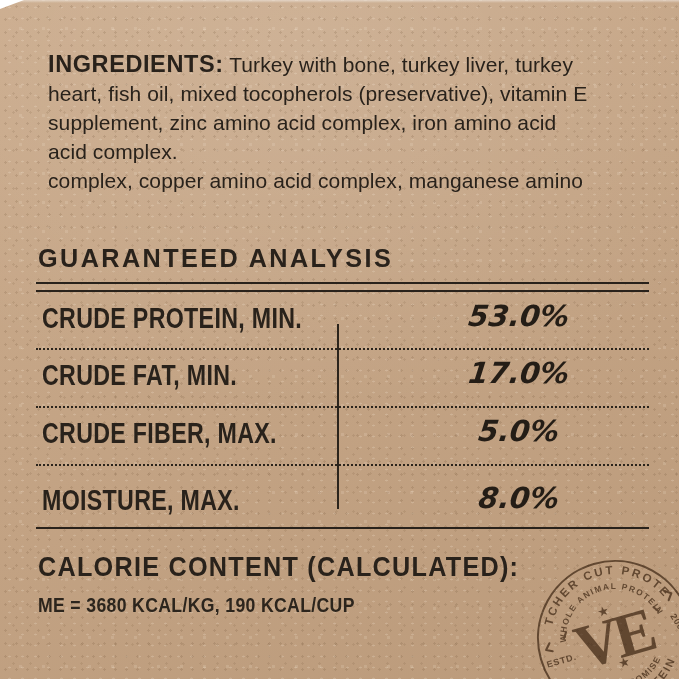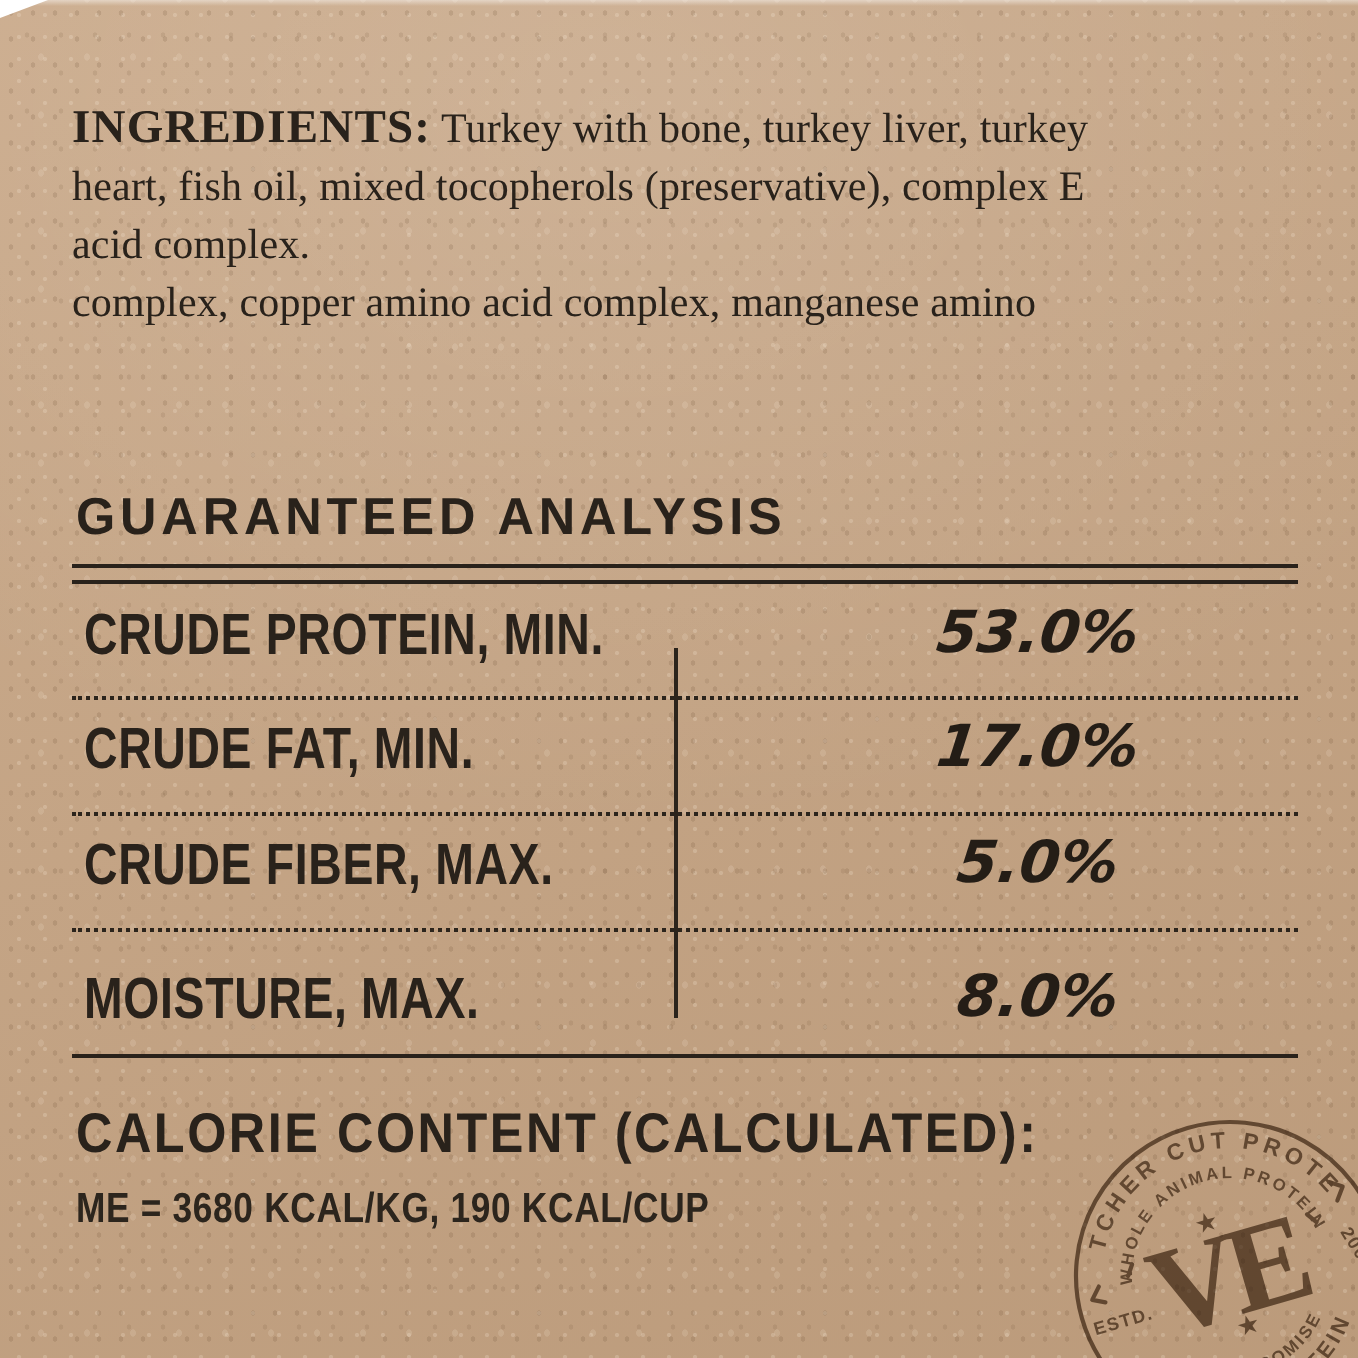--- a/index.html
+++ b/index.html
@@ -30,21 +30,21 @@
       0 0,
       0 0,
       5px 8px,
       3px 2px,
       9px 14px,
       0 0,
       0 0;
   }
   .abs{position:absolute;}
   
-  .ingredients{left:36px;top:50px;width:612px;font-size:21px;line-height:29px;letter-spacing:.1px;font-family:Liberation Serif, serif;}
+  .ingredients{left:48px;top:50px;width:612px;font-size:21px;line-height:29px;letter-spacing:.1px;}
   .ingredients .ing-label{font-weight:800;font-size:23.5px;letter-spacing:.6px;}
   
   .ga-title{left:38px;top:245px;font-size:26px;font-weight:800;letter-spacing:2.5px;line-height:1;transform:scaleX(.97);transform-origin:left center;white-space:nowrap;}
   .cal-title{left:38px;top:553px;font-size:28px;font-weight:800;letter-spacing:1.4px;line-height:1;transform:scaleX(.9);transform-origin:left center;white-space:nowrap;}
   .cal-detail{left:38px;top:594px;font-size:21px;font-weight:700;letter-spacing:.4px;line-height:1;transform:scaleX(.84);transform-origin:left center;white-space:nowrap;color:#2c251d;}
   
   .rule-double{left:36px;top:282px;width:613px;height:10px;border-top:2.4px solid #29221b;border-bottom:2.4px solid #29221b;box-sizing:border-box;}
   .rule-solid{left:36px;top:527px;width:613px;height:2.4px;background:#29221b;}
   .rule-dotted{left:36px;width:613px;height:0;border-top:2.6px dotted #2b241c;}
   .dot1{top:348px;} .dot2{top:406px;} .dot3{top:464px;}
@@ -67,21 +67,22 @@
   .st-monogram{font-family:"Liberation Serif",serif;font-weight:700;font-size:62px;letter-spacing:-5px;}
   .notch{left:0;top:0;width:0;height:0;border-top:9px solid #ffffff;border-right:24px solid transparent;}
 </style>
 </head>
 <body>
 
 <div class="page">
 
   <div class="abs ingredients">
     <div><span class="ing-label">INGREDIENTS:</span><span> Turkey with bone, turkey liver, turkey</span></div>
-    <div>heart, fish oil, mixed tocopherols (preservative), complex E</div>
+    <div>heart, fish oil, mixed tocopherols (preservative), vitamin E</div>
+    <div>supplement, zinc amino acid complex, iron amino acid</div>
     <div>acid complex.</div>
     <div>complex, copper amino acid complex, manganese amino</div>
   </div>
 
   <div class="abs ga-title">GUARANTEED ANALYSIS</div>
   <div class="abs rule-double"></div>
 
   <div class="abs ga-label l1">CRUDE PROTEIN, MIN.</div>
   <div class="abs ga-value v1">53.0%</div>
   <div class="abs rule-dotted dot1"></div>

